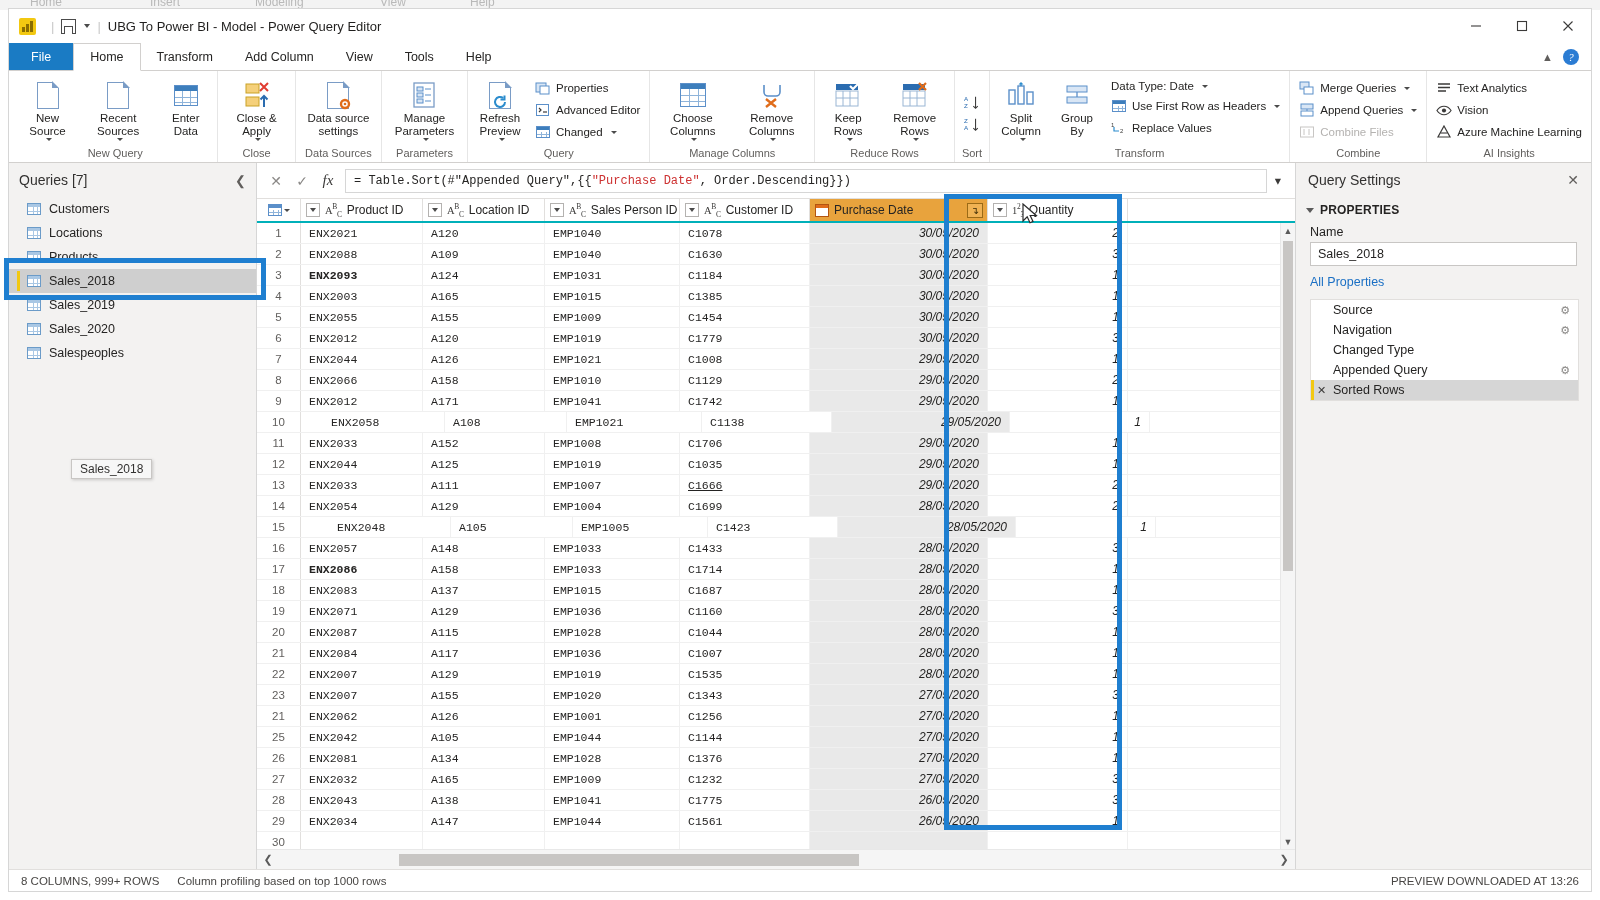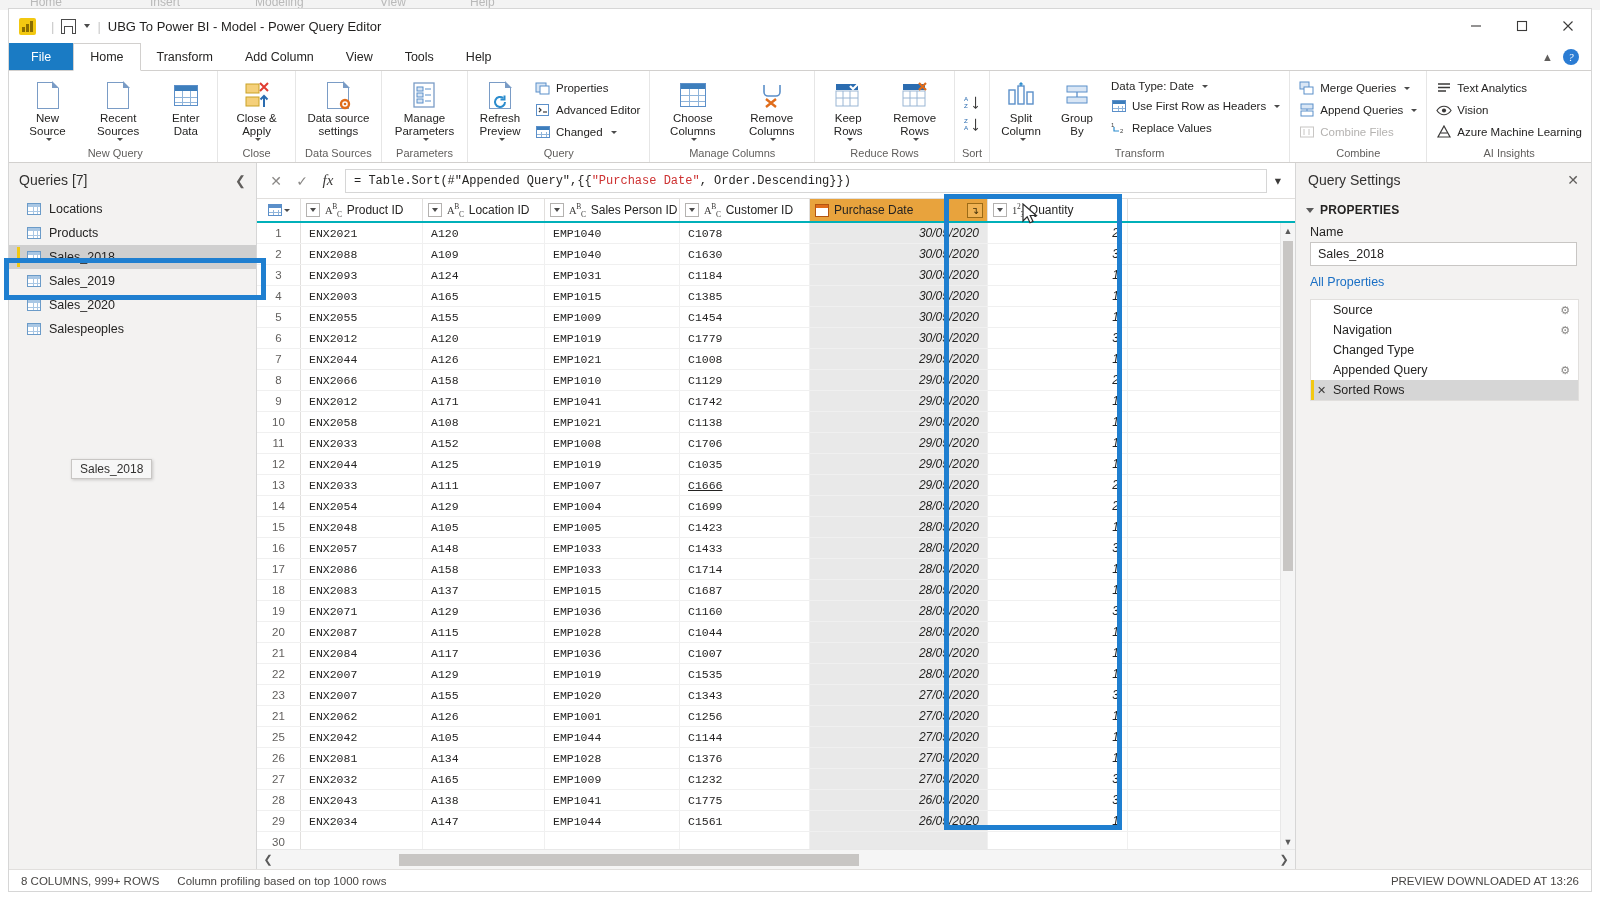--- a/index.html
+++ b/index.html
@@ -754,20 +754,29 @@
         <span class="chev">❮</span>
       </div>
       <div id="queries-list">
           <div class="qitem">
             <span class="tbl-ico">
               <span class="t"></span>
               <span class="c"></span>
               <span class="c2"></span>
               <span class="r"></span>
             </span>
+            <span>Customers</span>
+          </div>
+          <div class="qitem">
+            <span class="tbl-ico">
+              <span class="t"></span>
+              <span class="c"></span>
+              <span class="c2"></span>
+              <span class="r"></span>
+            </span>
             <span>Locations</span>
           </div>
           <div class="qitem">
             <span class="tbl-ico">
               <span class="t"></span>
               <span class="c"></span>
               <span class="c2"></span>
               <span class="r"></span>
             </span>
             <span>Products</span>
@@ -893,21 +902,21 @@
               <div class="rownum">2</div>
               <div class="cell" style="width: 122px; flex: 0 0 122px;">ENX2088</div>
               <div class="cell" style="width: 122px; flex: 0 0 122px;">A109</div>
               <div class="cell" style="width: 135px; flex: 0 0 135px;">EMP1040</div>
               <div class="cell" style="width: 130px; flex: 0 0 130px;">C1630</div>
               <div class="cell date" style="width: 178px; flex: 0 0 178px;">30/05/2020</div>
               <div class="cell num" style="width: 140px; flex: 0 0 140px;">3</div>
             </div>
             <div class="row">
               <div class="rownum">3</div>
-              <div class="cell" style="width: 122px; flex: 0 0 122px;">ENX2093</div>
+              <div class="cell" style="width: 122px; flex: 0 0 122px; font-weight: bold;">ENX2093</div>
               <div class="cell" style="width: 122px; flex: 0 0 122px;">A124</div>
               <div class="cell" style="width: 135px; flex: 0 0 135px;">EMP1031</div>
               <div class="cell" style="width: 130px; flex: 0 0 130px;">C1184</div>
               <div class="cell date" style="width: 178px; flex: 0 0 178px;">30/05/2020</div>
               <div class="cell num" style="width: 140px; flex: 0 0 140px;">1</div>
             </div>
             <div class="row">
               <div class="rownum">4</div>
               <div class="cell" style="width: 122px; flex: 0 0 122px;">ENX2003</div>
               <div class="cell" style="width: 122px; flex: 0 0 122px;">A165</div>
@@ -956,21 +965,21 @@
               <div class="rownum">9</div>
               <div class="cell" style="width: 122px; flex: 0 0 122px;">ENX2012</div>
               <div class="cell" style="width: 122px; flex: 0 0 122px;">A171</div>
               <div class="cell" style="width: 135px; flex: 0 0 135px;">EMP1041</div>
               <div class="cell" style="width: 130px; flex: 0 0 130px;">C1742</div>
               <div class="cell date" style="width: 178px; flex: 0 0 178px;">29/05/2020</div>
               <div class="cell num" style="width: 140px; flex: 0 0 140px;">1</div>
             </div>
             <div class="row">
               <div class="rownum">10</div>
-              <div class="cell" style="width: 122px; flex: 0 0 122px;">ENX2058</div>
+              <div class="cell" style="width: 122px; flex: 0 0 122px; margin-left: 22px;">ENX2058</div>
               <div class="cell" style="width: 122px; flex: 0 0 122px;">A108</div>
               <div class="cell" style="width: 135px; flex: 0 0 135px;">EMP1021</div>
               <div class="cell" style="width: 130px; flex: 0 0 130px;">C1138</div>
               <div class="cell date" style="width: 178px; flex: 0 0 178px;">29/05/2020</div>
               <div class="cell num" style="width: 140px; flex: 0 0 140px;">1</div>
             </div>
             <div class="row">
               <div class="rownum">11</div>
               <div class="cell" style="width: 122px; flex: 0 0 122px;">ENX2033</div>
               <div class="cell" style="width: 122px; flex: 0 0 122px;">A152</div>
@@ -1001,39 +1010,39 @@
               <div class="rownum">14</div>
               <div class="cell" style="width: 122px; flex: 0 0 122px;">ENX2054</div>
               <div class="cell" style="width: 122px; flex: 0 0 122px;">A129</div>
               <div class="cell" style="width: 135px; flex: 0 0 135px;">EMP1004</div>
               <div class="cell" style="width: 130px; flex: 0 0 130px;">C1699</div>
               <div class="cell date" style="width: 178px; flex: 0 0 178px;">28/05/2020</div>
               <div class="cell num" style="width: 140px; flex: 0 0 140px;">2</div>
             </div>
             <div class="row">
               <div class="rownum">15</div>
-              <div class="cell" style="width: 122px; flex: 0 0 122px;">ENX2048</div>
+              <div class="cell" style="width: 122px; flex: 0 0 122px; margin-left: 28px;">ENX2048</div>
               <div class="cell" style="width: 122px; flex: 0 0 122px;">A105</div>
               <div class="cell" style="width: 135px; flex: 0 0 135px;">EMP1005</div>
               <div class="cell" style="width: 130px; flex: 0 0 130px;">C1423</div>
               <div class="cell date" style="width: 178px; flex: 0 0 178px;">28/05/2020</div>
               <div class="cell num" style="width: 140px; flex: 0 0 140px;">1</div>
             </div>
             <div class="row">
               <div class="rownum">16</div>
               <div class="cell" style="width: 122px; flex: 0 0 122px;">ENX2057</div>
               <div class="cell" style="width: 122px; flex: 0 0 122px;">A148</div>
               <div class="cell" style="width: 135px; flex: 0 0 135px;">EMP1033</div>
               <div class="cell" style="width: 130px; flex: 0 0 130px;">C1433</div>
               <div class="cell date" style="width: 178px; flex: 0 0 178px;">28/05/2020</div>
               <div class="cell num" style="width: 140px; flex: 0 0 140px;">3</div>
             </div>
             <div class="row">
               <div class="rownum">17</div>
-              <div class="cell" style="width: 122px; flex: 0 0 122px;">ENX2086</div>
+              <div class="cell" style="width: 122px; flex: 0 0 122px; font-weight: bold;">ENX2086</div>
               <div class="cell" style="width: 122px; flex: 0 0 122px;">A158</div>
               <div class="cell" style="width: 135px; flex: 0 0 135px;">EMP1033</div>
               <div class="cell" style="width: 130px; flex: 0 0 130px;">C1714</div>
               <div class="cell date" style="width: 178px; flex: 0 0 178px;">28/05/2020</div>
               <div class="cell num" style="width: 140px; flex: 0 0 140px;">1</div>
             </div>
             <div class="row">
               <div class="rownum">18</div>
               <div class="cell" style="width: 122px; flex: 0 0 122px;">ENX2083</div>
               <div class="cell" style="width: 122px; flex: 0 0 122px;">A137</div>

